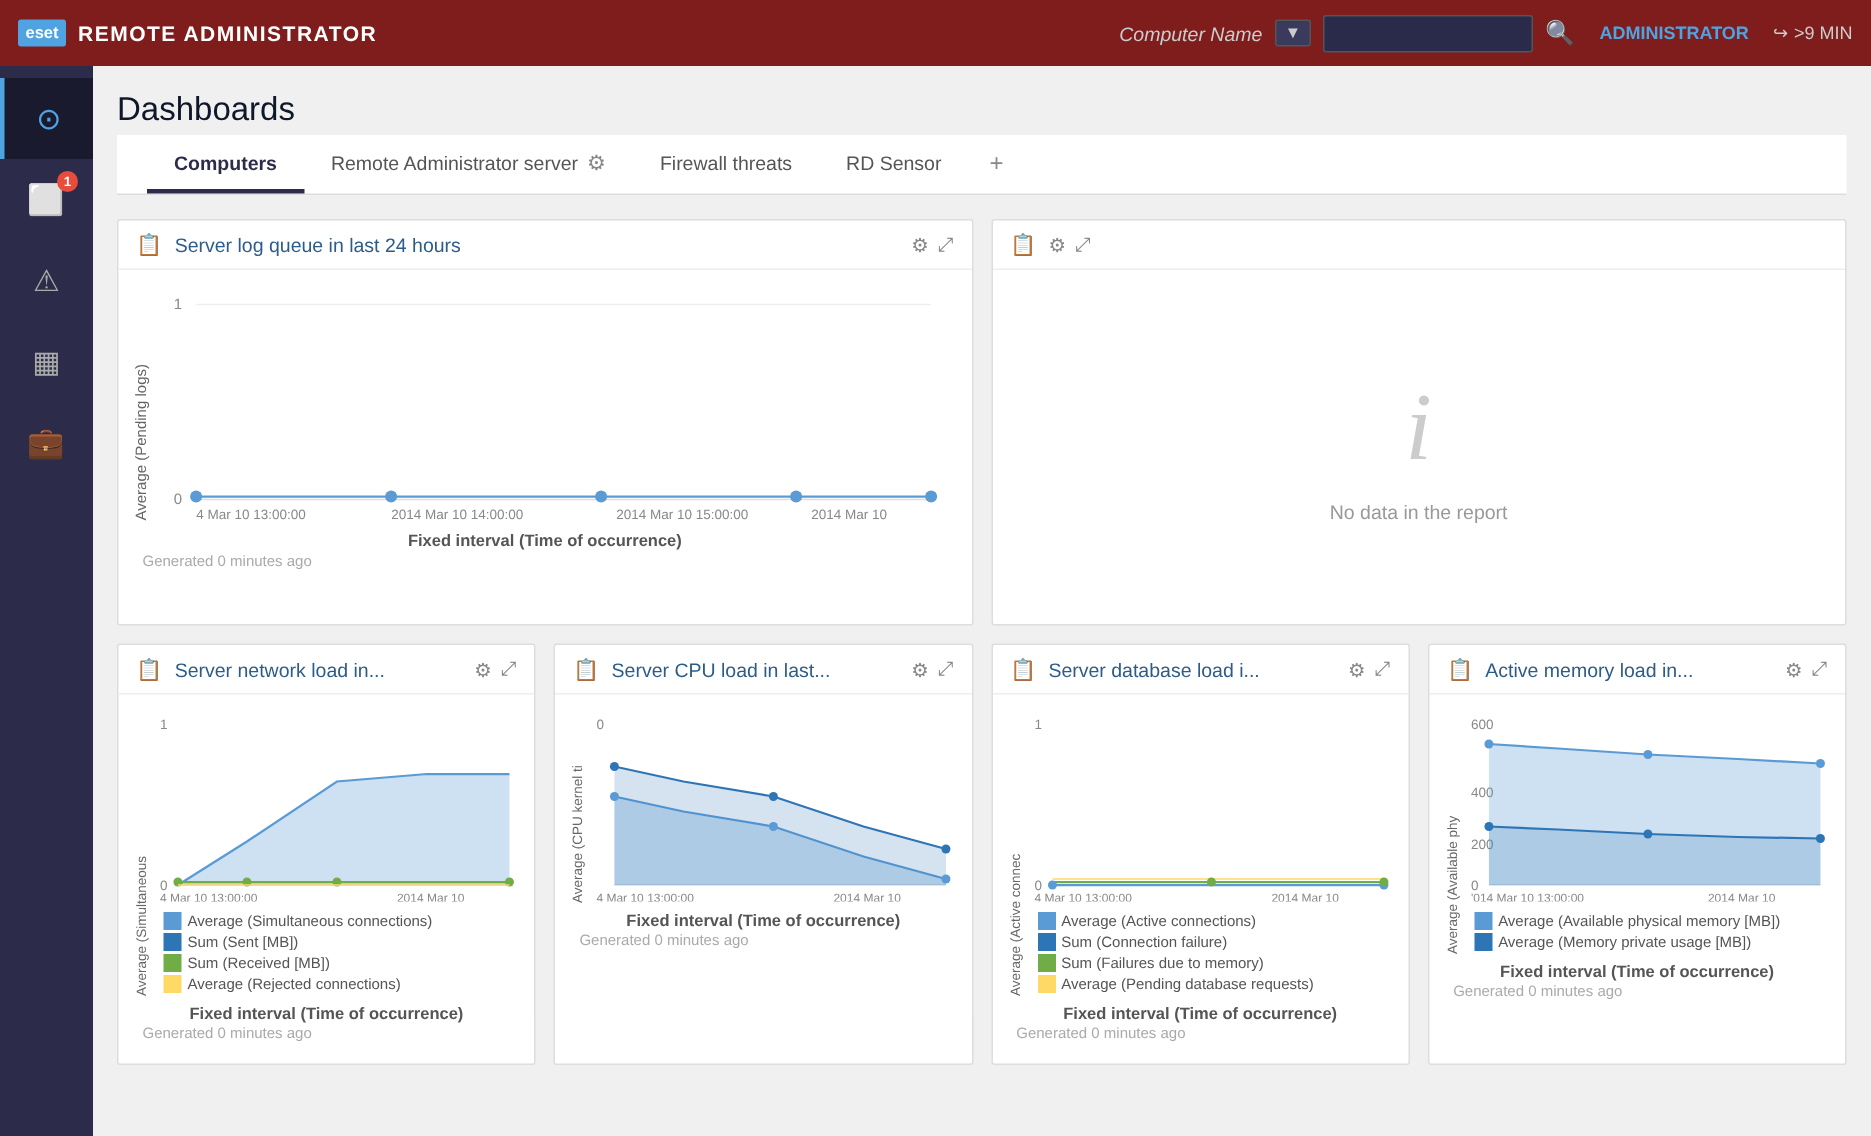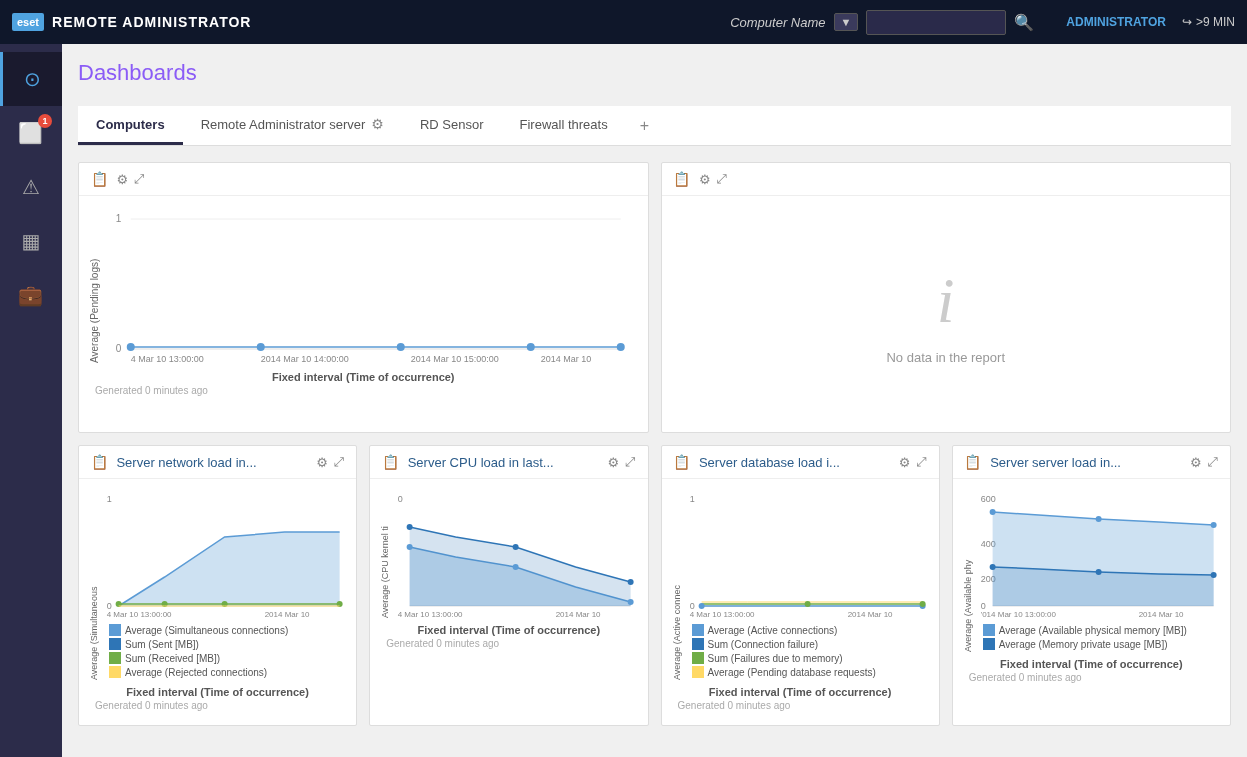--- a/index.html
+++ b/index.html
@@ -1,20 +1,20 @@
 <!DOCTYPE html>
 <html><head>
   <meta charset="utf-8">
   <style>
     * { box-sizing: border-box; margin: 0; padding: 0; }
     body { font-family: 'Segoe UI', Arial, sans-serif; font-size: 13px; background: #f0f0f0; color: #333; }
 
     
     .topbar {
-      background: #0f172a;
+      background: #7f1d1d;
       height: 44px;
       display: flex;
       align-items: center;
       padding: 0 12px;
       color: #fff;
       position: fixed;
       top: 0; left: 0; right: 0;
       z-index: 100;
     }
     .topbar-logo {
@@ -72,21 +72,21 @@
       background: none;
       border: none;
       color: #ccc;
       cursor: pointer;
       font-size: 16px;
     }
     .topbar-user {
       color: #4fa3e0;
       font-size: 12px;
       font-weight: bold;
-      margin-left: 32px;
+      margin-left: 16px;
     }
     .topbar-logout {
       display: flex;
       align-items: center;
       gap: 4px;
       color: #ccc;
       font-size: 12px;
       margin-left: 16px;
       cursor: pointer;
     }
@@ -138,22 +138,22 @@
     .main {
       margin-top: 44px;
       margin-left: 62px;
       padding: 16px;
       background: #f0f0f0;
       min-height: calc(100vh - 44px);
     }
     .page-title {
       font-size: 22px;
       font-weight: 300;
-      color: #8b5cf6;
-      margin-bottom: 20px;
+      color: #0f172a;
+      margin-bottom: 4px;
     }
 
     
     .tabs-bar {
       background: #fff;
       border-bottom: 1px solid #ddd;
       display: flex;
       align-items: center;
       margin-bottom: 16px;
     }
@@ -164,20 +164,21 @@
       color: #555;
       border-bottom: 3px solid transparent;
       display: flex;
       align-items: center;
       gap: 6px;
     }
     .tab.active {
       color: #2c2c4a;
       border-bottom: 3px solid #2c2c4a;
       font-weight: 600;
+      margin-left: 20px;
     }
     .tab-gear { color: #888; font-size: 14px; }
     .tab-add {
       padding: 10px 14px;
       color: #888;
       cursor: pointer;
       font-size: 16px;
     }
 
     
@@ -333,33 +334,34 @@
 
   <div class="tabs-bar">
     <div class="tab active">
       <span>Computers</span>
     </div>
     <div class="tab">
       <span>Remote Administrator server</span>
       <span class="tab-gear">⚙</span>
     </div>
     <div class="tab">
+      <span>Firewall threats</span>
+    </div>
+    <div class="tab">
       <span>RD Sensor</span>
-    </div>
-    <div class="tab">
-      <span>Firewall threats</span>
     </div>
     <div class="tab-add">+</div>
   </div>
 
   <div class="dashboard-grid-top">
 
     <div class="widget">
       <div class="widget-header">
         <span class="widget-icon">📋</span>
+        <span class="widget-title">Server log queue in last 24 hours</span>
         <div class="widget-actions">
           <button class="widget-action-btn">⚙</button>
           <button class="widget-action-btn">⤢</button>
         </div>
       </div>
       <div class="widget-content">
         <div style="display:flex;">
           <div style="writing-mode:vertical-rl;transform:rotate(180deg);font-size:10px;color:#666;white-space:nowrap;padding:4px 2px;">Average (Pending logs)</div>
           <div style="flex:1;">
             <svg width="100%" height="160" viewBox="0 0 520 160">
@@ -553,21 +555,21 @@
           </div>
         </div>
         <div class="chart-footer">Fixed interval (Time of occurrence)</div>
         <div class="chart-generated">Generated 0 minutes ago</div>
       </div>
     </div>
 
     <div class="widget">
       <div class="widget-header">
         <span class="widget-icon">📋</span>
-        <span class="widget-title">Server server load in...</span>
+        <span class="widget-title">Active memory load in...</span>
         <div class="widget-actions">
           <button class="widget-action-btn">⚙</button>
           <button class="widget-action-btn">⤢</button>
         </div>
       </div>
       <div class="widget-content">
         <div style="display:flex;">
           <div style="writing-mode:vertical-rl;transform:rotate(180deg);font-size:9px;color:#666;white-space:nowrap;padding:2px;">Average (Available phy</div>
           <div style="flex:1;">
             <svg width="100%" height="130" viewBox="0 0 240 130">

